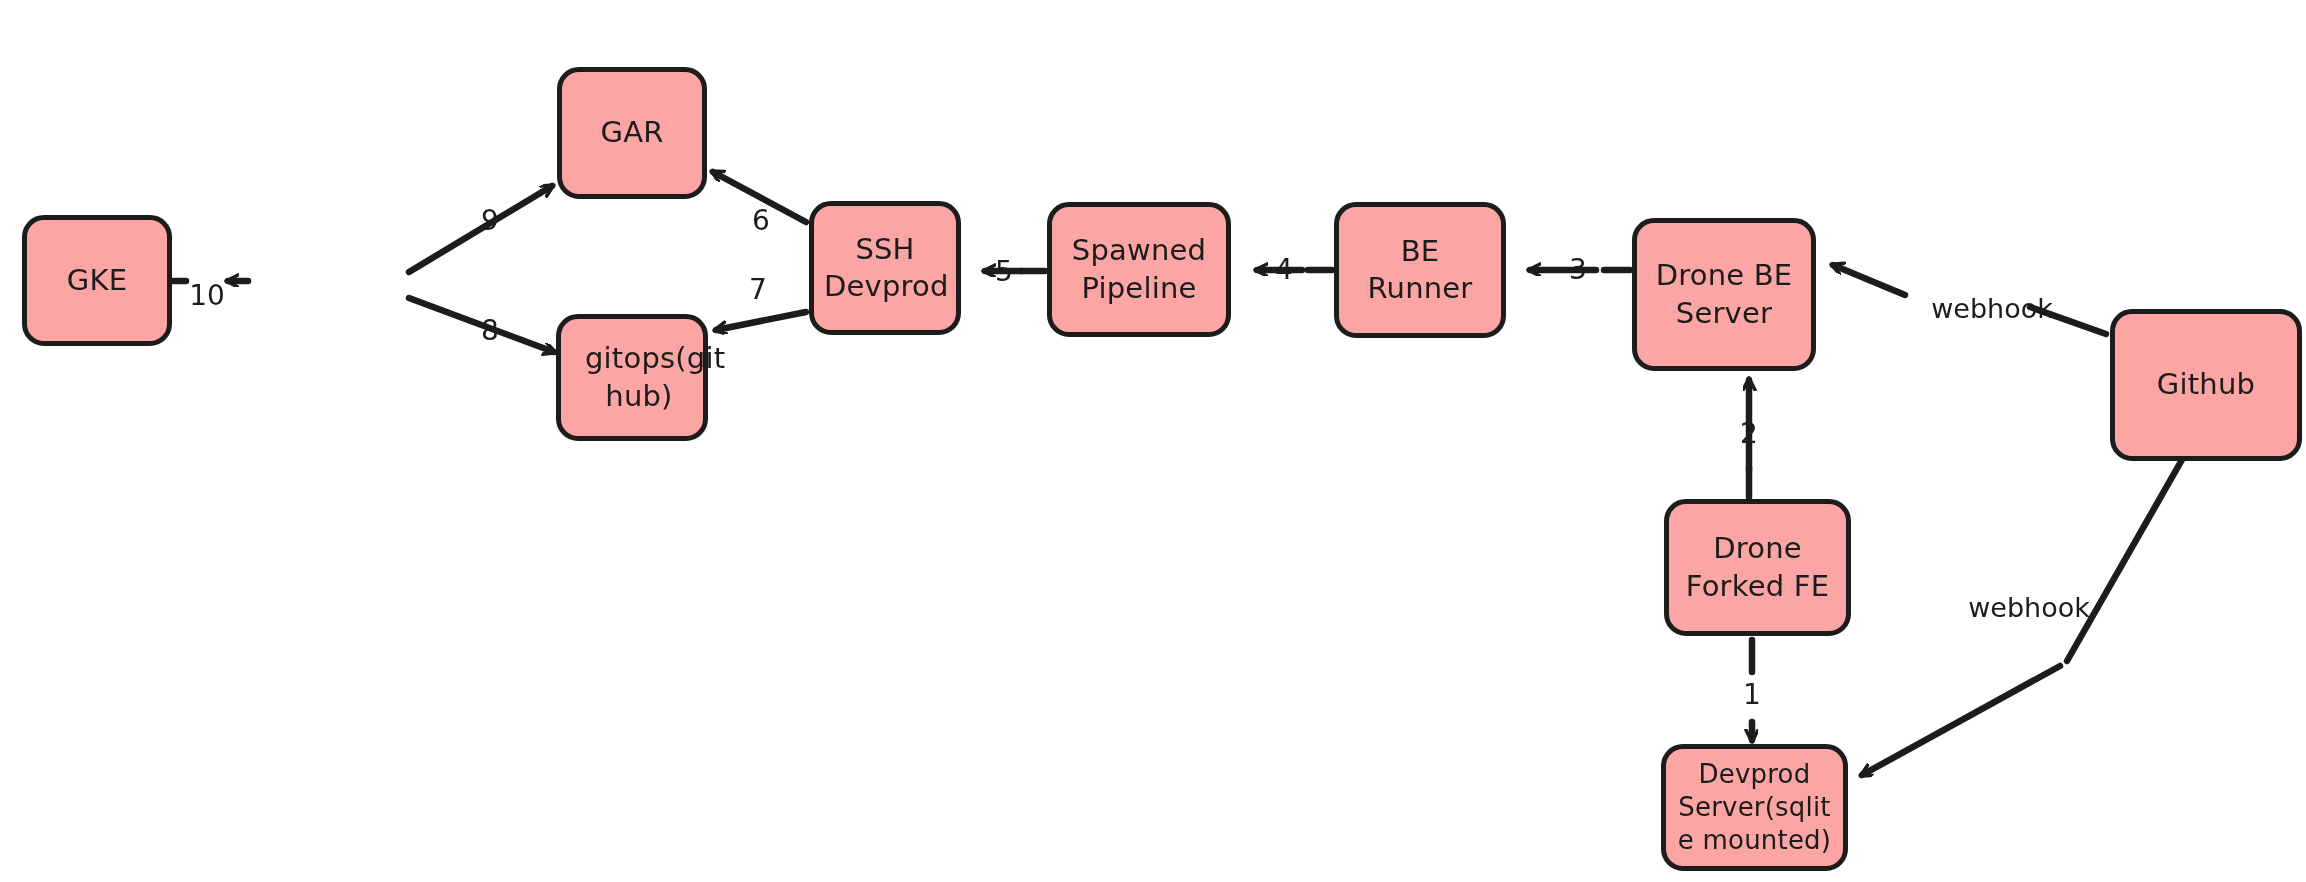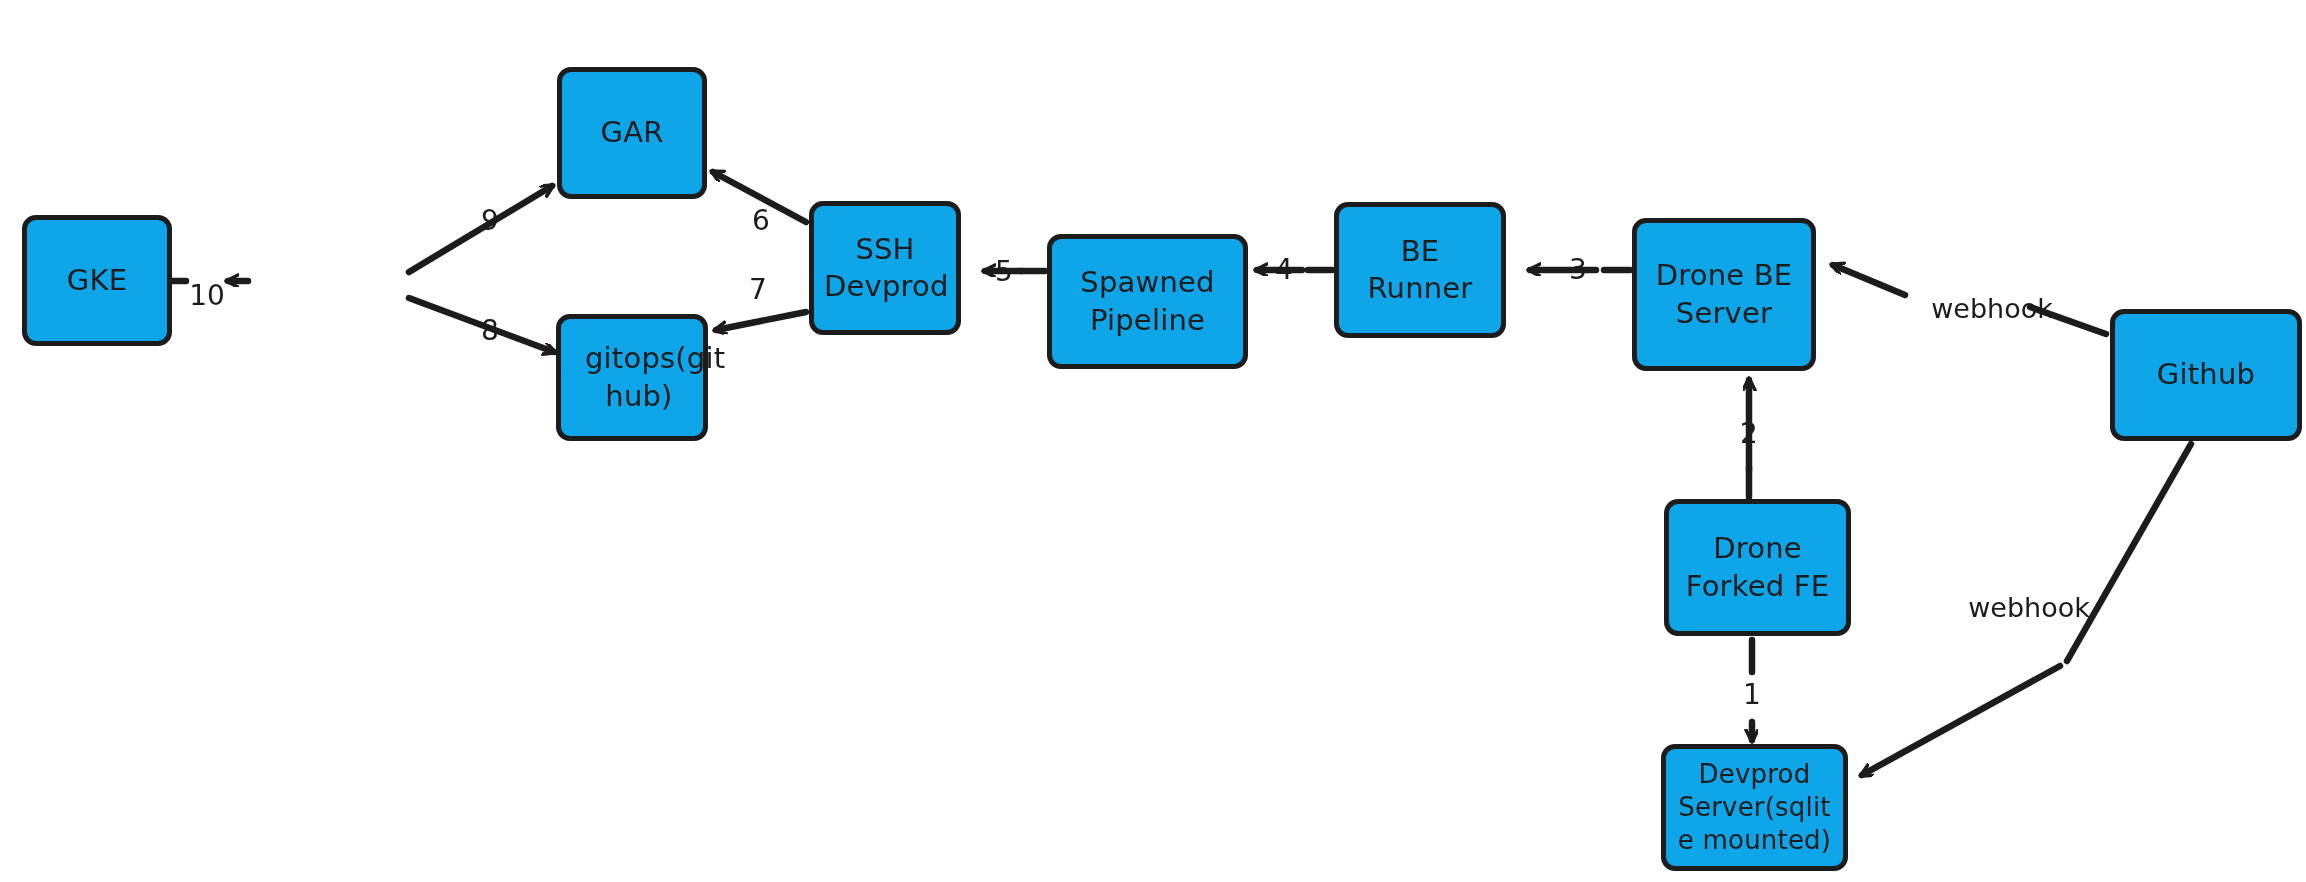--- a/index.html
+++ b/index.html
@@ -21,22 +21,22 @@
     position: absolute;
     left: 0;
     top: 0;
     width: 2306px;
     height: 882px;
   }
   .node {
     position: absolute;
     box-sizing: border-box;
     border: 5px solid #1c1c1c;
-    border-radius: 14px;
-    background: #0ea5e9;
+    border-radius: 22px;
+    background: #fca5a5;
     display: flex;
     align-items: center;
     justify-content: center;
     text-align: center;
     color: #1c1c1c;
     font-family: "DejaVu Sans", sans-serif;
     font-size: 29px;
     line-height: 1.28;
     letter-spacing: 0.2px;
     z-index: 3;
@@ -123,35 +123,35 @@
   <div class="node" style="left:556px; top:314px; width:152px; height:127px;padding-left:24px;">
     <span class="node-label">gitops(git
 hub)</span>
   </div>
 
   <div class="node" style="left:809px; top:201px; width:152px; height:134px;">
     <span class="node-label">SSH
 Devprod</span>
   </div>
 
-  <div class="node" style="left:1047px; top:202px; width:201px; height:135px;margin-top:32px;">
+  <div class="node" style="left:1047px; top:202px; width:184px; height:135px;">
     <span class="node-label">Spawned
 Pipeline</span>
   </div>
 
   <div class="node" style="left:1334px; top:202px; width:172px; height:136px;align-items:center;">
     <span class="node-label">BE Runner</span>
   </div>
 
   <div class="node" style="left:1632px; top:197px; width:184px; height:153px;margin-top:21px;">
     <span class="node-label">Drone BE
 Server</span>
   </div>
 
-  <div class="node" style="left:2110px; top:309px; width:192px; height:132px;">
+  <div class="node" style="left:2110px; top:309px; width:192px; height:152px;">
     <span class="node-label">Github</span>
   </div>
 
   <div class="node" style="left:1664px; top:499px; width:187px; height:137px;">
     <span class="node-label">Drone
 Forked FE</span>
   </div>
 
   <div class="node" style="left:1661px; top:744px; width:187px; height:127px; font-size:26px;">
     <span class="node-label">Devprod

